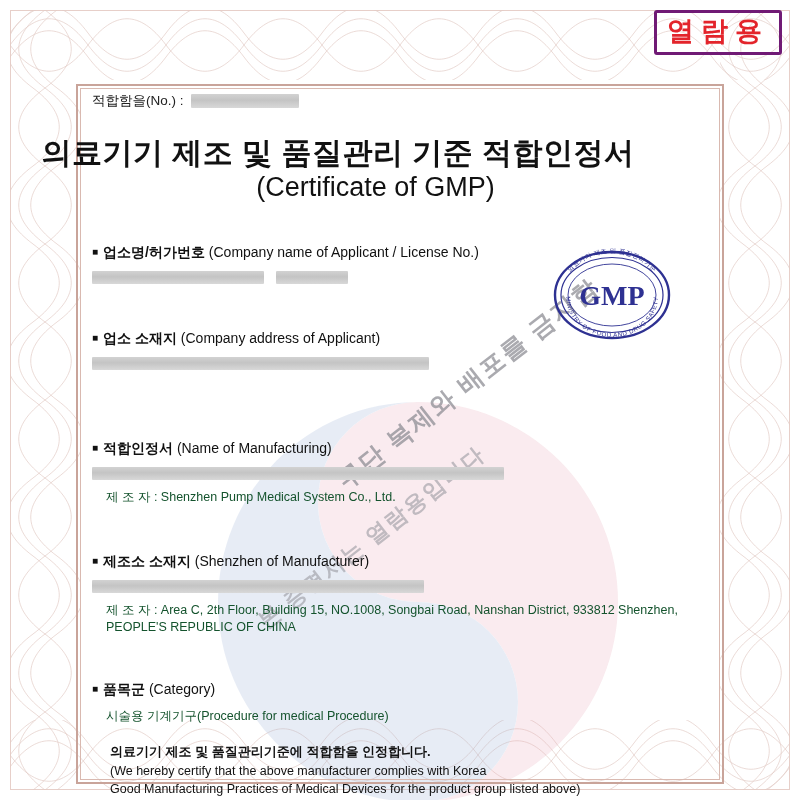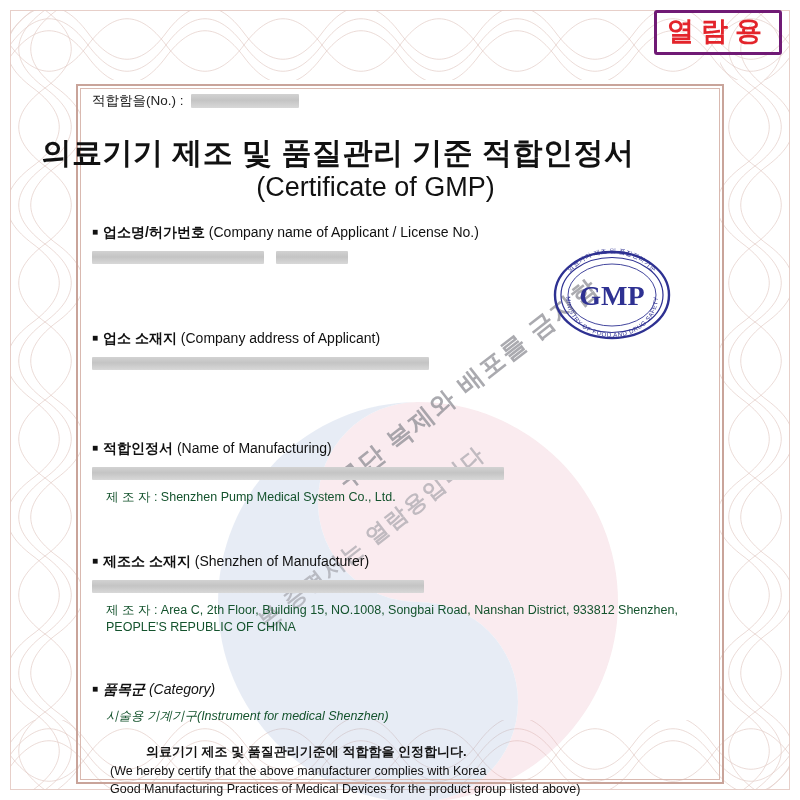--- a/index.html
+++ b/index.html
@@ -197,21 +197,20 @@
     left: 110px;
     top: 743px;
     width: 600px;
     font-size: 12.5px;
     color: #111;
     line-height: 1.45;
   }
   .closing .ko {
     font-weight: bold;
     font-size: 13px;
-    margin-left: 36px;
   }
 </style>
 </head>
 <body>
 
 <div id="page">
 
   <div class="border-frame"></div>
 
   <div class="wave-band" style="left:10px; top:10px; width:780px; height:70px;">
@@ -295,21 +294,21 @@
       <text font-family="'Liberation Sans', sans-serif" font-size="6.4" fill="#2e3192" letter-spacing="0.4">
         <textPath href="#arcTop" startOffset="50%" text-anchor="middle">의료기기 제조 및 품질관리기준</textPath>
       </text>
       <text font-family="'Liberation Sans', sans-serif" font-size="6.2" fill="#2e3192" letter-spacing="0.5">
         <textPath href="#arcBottom" startOffset="50%" text-anchor="middle">MINISTRY OF FOOD AND DRUG SAFETY</textPath>
       </text>
       <text x="64" y="60" text-anchor="middle" font-family="'Liberation Serif', serif" font-size="28" font-weight="bold" fill="#2e3192">GMP</text>
     </svg>
   </div>
 
-  <div class="field" style="top:224px;">
+  <div class="field" style="top:244px;">
     <div class="field-label">
       <span class="bullet">■</span><span>업소명/허가번호</span>
       <span class="en">(Company name of Applicant / License No.)</span>
     </div>
     <div class="field-value">
       <span class="redact" style="width:172px; height:13px;"></span>
       <span class="redact" style="width:72px; height:13px; margin-left:8px;"></span>
     </div>
   </div>
 
@@ -338,26 +337,26 @@
     <div class="field-label">
       <span class="bullet">■</span><span>제조소 소재지</span>
       <span class="en">(Shenzhen of Manufacturer)</span>
     </div>
     <div class="field-value">
       <span class="redact" style="width:332px; height:13px;"></span>
     </div>
     <div class="sub-value">제 조 자 : Area C, 2th Floor, Building 15, NO.1008, Songbai Road, Nanshan District, 933812 Shenzhen, PEOPLE'S REPUBLIC OF CHINA</div>
   </div>
 
-  <div class="field" style="top:681px;font-style:italic;">
+  <div class="field" style="top:681px;">
     <div class="field-label">
       <span class="bullet">■</span><span>품목군</span>
       <span class="en">(Category)</span>
     </div>
-    <div class="sub-value" style="margin-top:9px;">시술용 기계기구(Instrument for medical Shenzhen)</div>
+    <div class="sub-value" style="margin-top:9px;">시술용 기계기구(Procedure for medical Procedure)</div>
   </div>
 
   <div class="closing">
     <div class="ko">의료기기 제조 및 품질관리기준에 적합함을 인정합니다.</div>
     <div>(We hereby certify that the above manufacturer complies with Korea</div>
     <div>Good Manufacturing Practices of Medical Devices for the product group listed above)</div>
   </div>
 
 </div>
 

